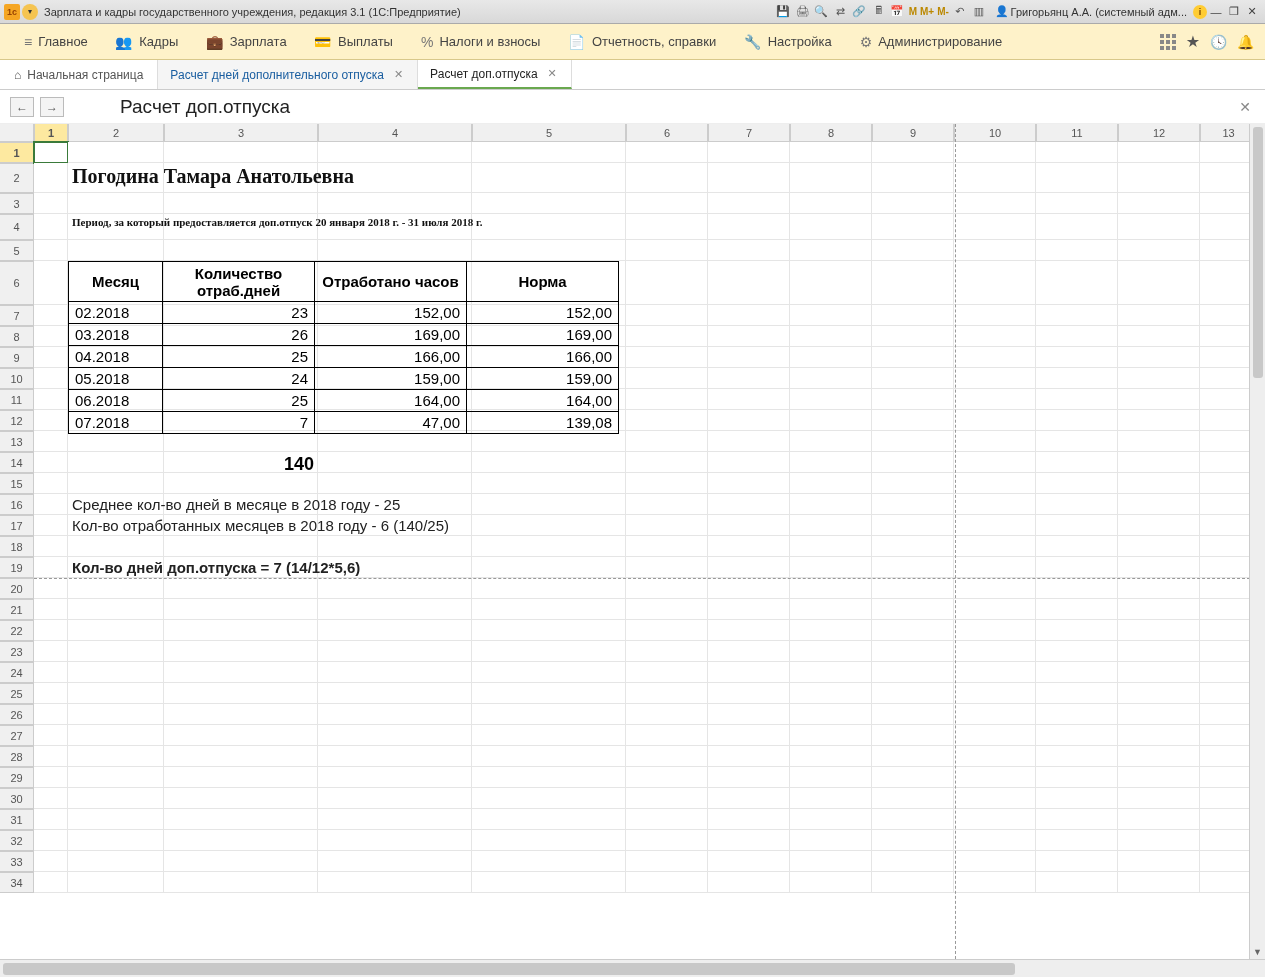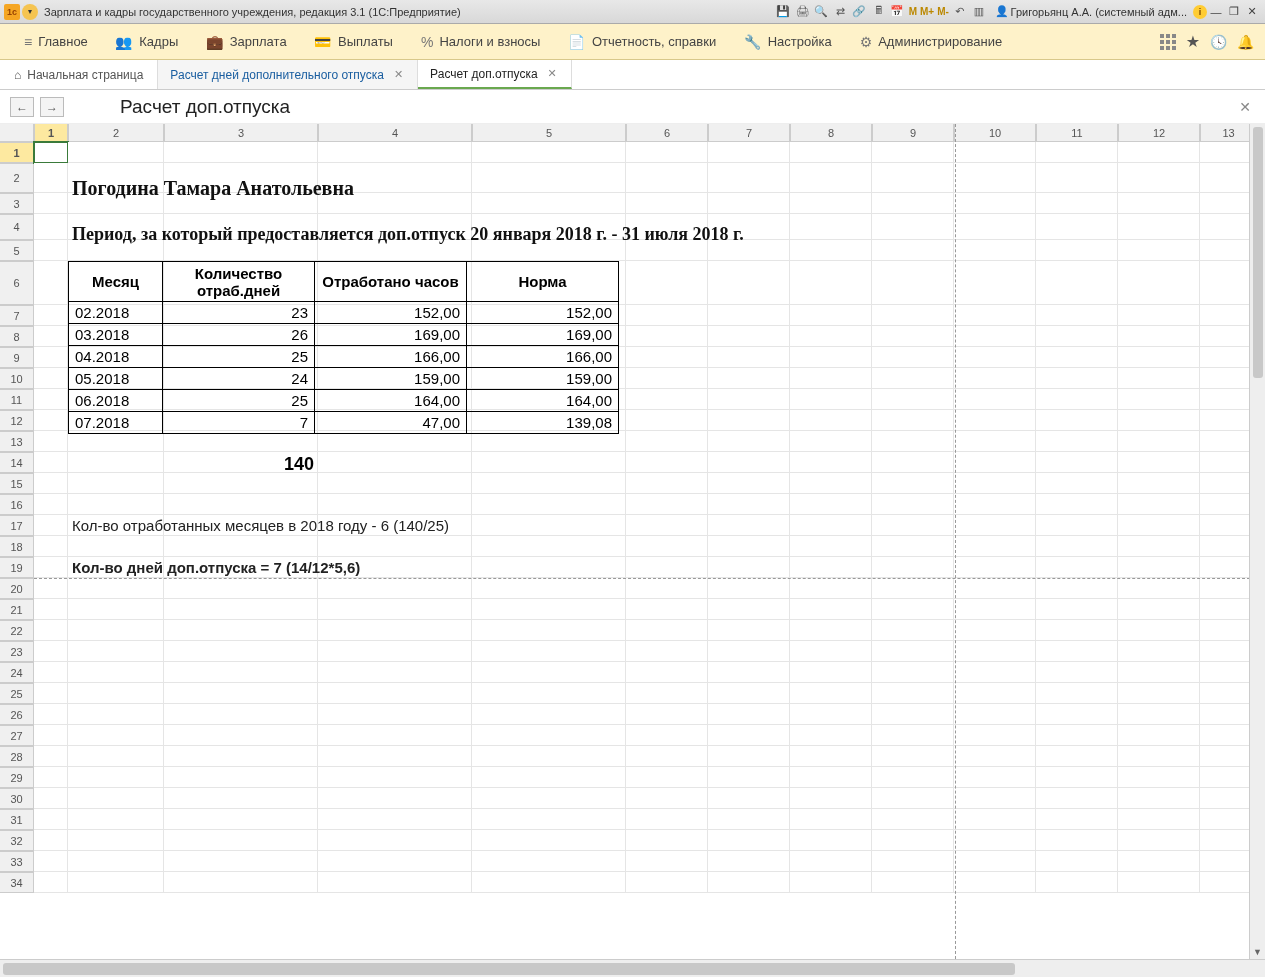--- a/index.html
+++ b/index.html
@@ -40,21 +40,21 @@
 .colhdr, .rowhdr, .corner { background:#f0f0f0; border:1px solid #ccc; display:flex; align-items:center; justify-content:center; font-size:11px; color:#555; }
 .corner{border-top:none;border-left:none;}
 .colhdr{border-top:none;}
 .rowhdr{border-left:none;}
 .cell { border-right:1px solid #e5e5e5; border-bottom:1px solid #e5e5e5; position:relative; font-size:13px; color:#222; display:flex; align-items:center; padding: 0 4px; background:#fff;}
 .sel { outline: 2px solid #3a7a3a; outline-offset:-1px; background:#fff;}
 .colhdr.selh, .rowhdr.selh { background:#fde9a0; font-weight:bold;}
 
 .overlay { position:absolute; pointer-events:none; }
 .person-name { font-family: "Times New Roman", serif; font-size:20px; font-weight:bold; color:#111;}
-.period { font-family: "Times New Roman", serif; font-size:18px; font-weight:bold; color:#111;margin-top:8px;}
+.period { font-family: "Times New Roman", serif; font-size:11px; font-weight:bold; color:#111;}
 .tbl { border-collapse:collapse; font-size:15px;}
 .tbl th, .tbl td { border:1px solid #000; padding:2px 6px;}
 .tbl th { font-weight:bold; text-align:center; height:40px;}
 .tbl td.r { text-align:right;}
 .tbl td.l { text-align:left;}
 .note { font-size:15px; color:#222;}
 .note.bold{font-weight:bold;}
 
 .print-line-v { position:absolute; border-left:1px dashed #999; top:0; bottom:0; pointer-events:none;}
 .print-line-h { position:absolute; border-top:1px dashed #999; left:0; right:0; pointer-events:none;}
@@ -664,21 +664,21 @@
       <div class="cell"></div>
       <div class="cell"></div>
       <div class="cell"></div>
       <div class="cell"></div>
       <div class="cell"></div>
     </div>
   <div class="print-line-v" id="pv" style="left: 955px;"></div>
   <div class="print-line-h" id="ph" style="top: 454px; left: 34px;"></div>
 
   <div id="content-overlay" class="overlay" style="inset: 0px;">
-      <div style="position: absolute; left: 72px; top: 53px;">
+      <div style="position: absolute; left: 72px; top: 41px;">
         <div class="person-name">Погодина Тамара Анатольевна</div>
       </div>
       <div style="position: absolute; left: 72px; top: 92px;">
         <div class="period">Период, за который предоставляется доп.отпуск  20 января 2018 г.  -  31 июля 2018 г.</div>
       </div>
       <div style="position: absolute; left: 68px; top: 137px;">
         <table class="tbl">
           <tbody>
             <tr>
               <th style="width:94px">Месяц</th>
@@ -721,20 +721,23 @@
               <td class="r">7</td>
               <td class="r">47,00</td>
               <td class="r">139,08</td>
             </tr>
           </tbody>
         </table>
       </div>
       <div style="position: absolute; left: 168px; top: 330px;">
         <div style="font-weight:bold;font-size:18px;text-align:right;width:146px">140</div>
       </div>
+      <div style="position: absolute; left: 72px; top: 372px;">
+        <div class="note">Среднее кол-во дней в месяце в 2018 году - 25</div>
+      </div>
       <div style="position: absolute; left: 72px; top: 393px;">
         <div class="note">Кол-во отработанных месяцев в 2018 году - 6 (140/25)</div>
       </div>
       <div style="position: absolute; left: 72px; top: 435px;">
         <div class="note bold">Кол-во дней доп.отпуска = 7 (14/12*5,6)</div>
       </div>
     </div>
 
   <div class="vscroll">
     <div class="arr" style="top:2px;">▲</div>

